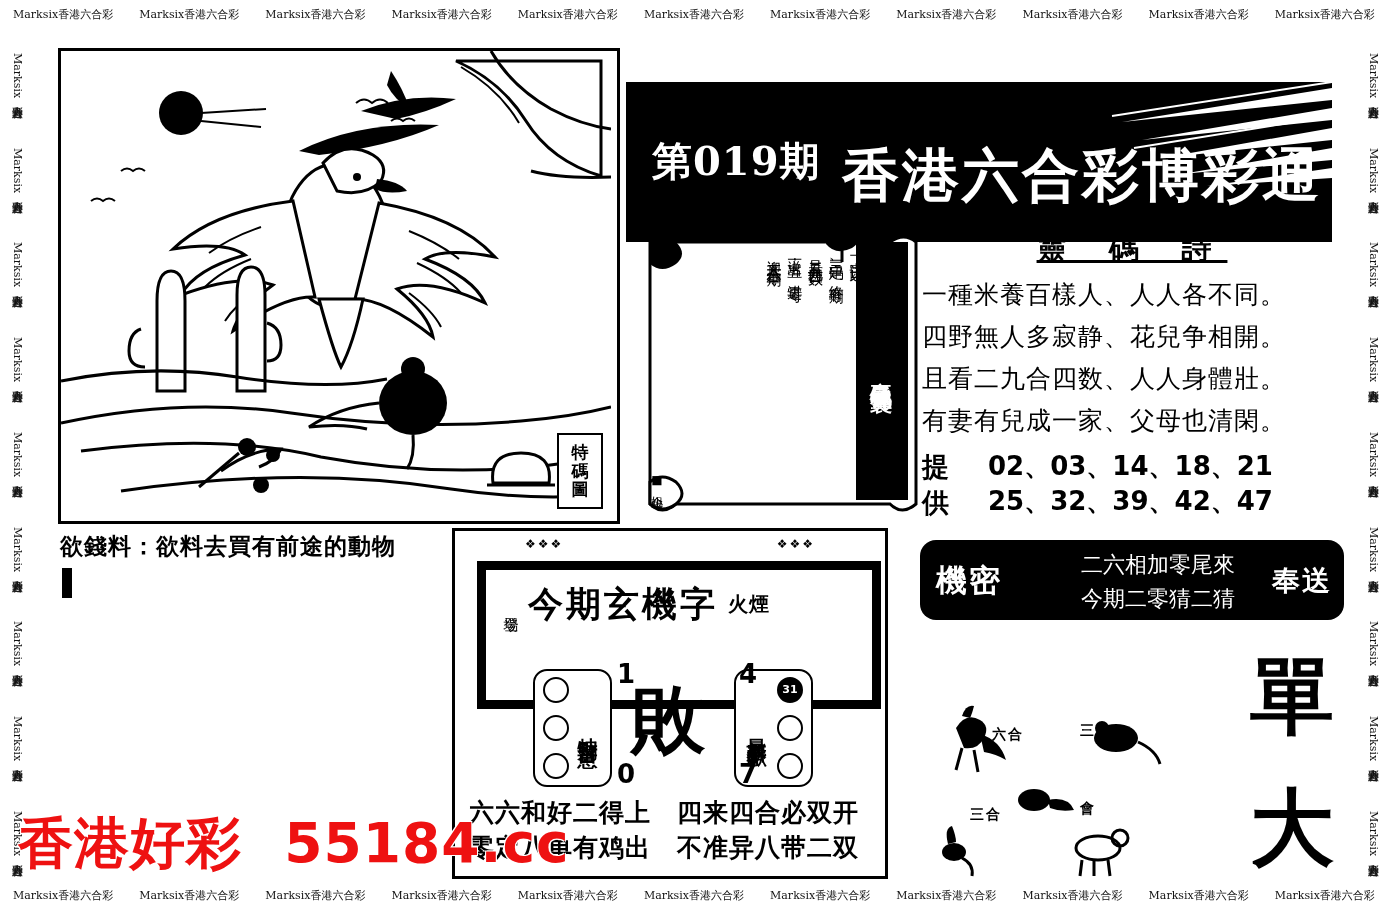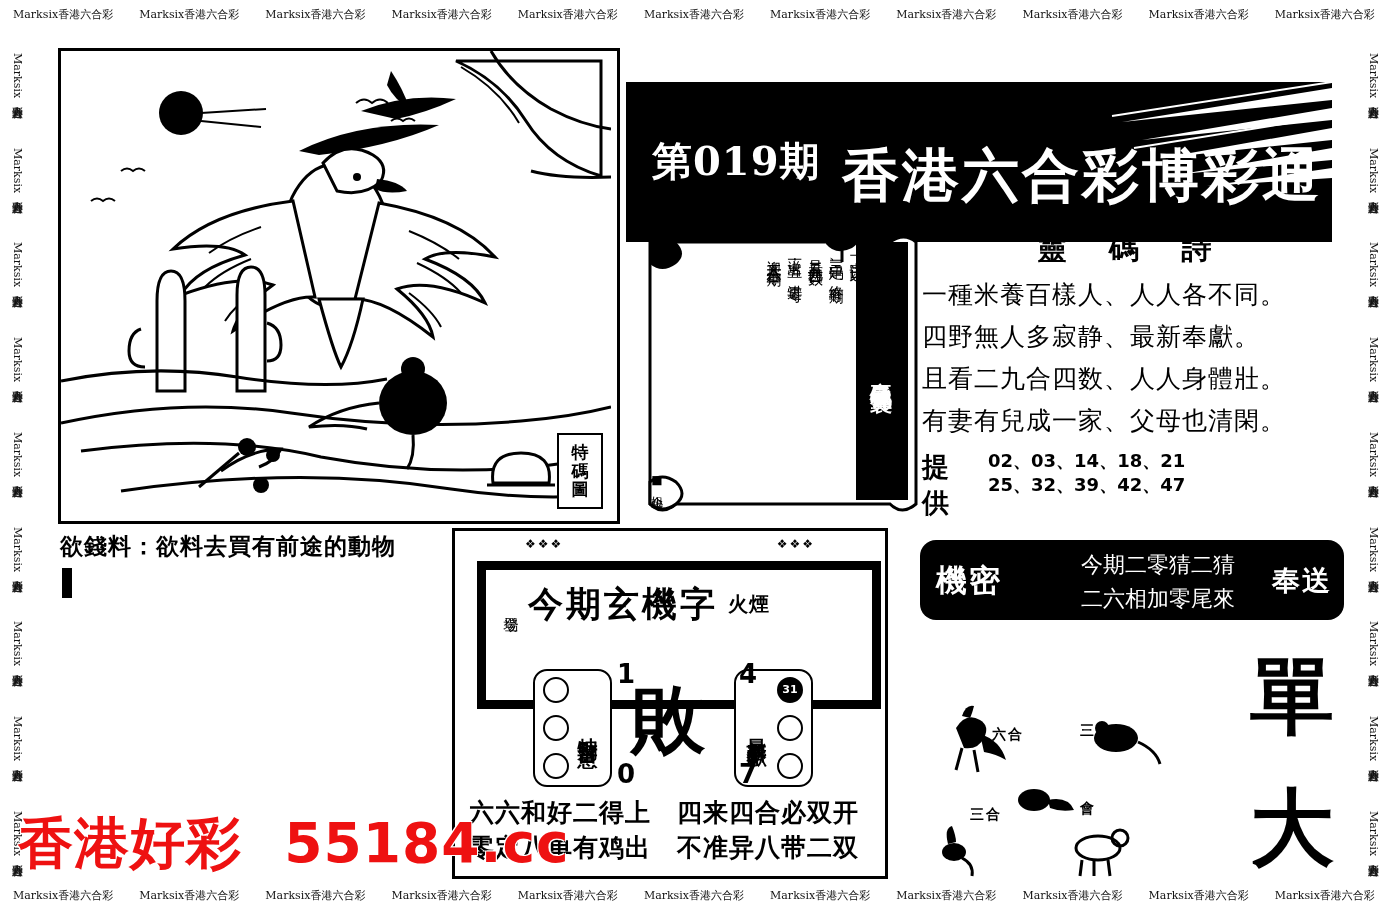--- a/index.html
+++ b/index.html
@@ -102,31 +102,32 @@
     font-family:"DejaVu Serif", serif; font-size:12px;
   }
   .scroll .sign span { writing-mode:vertical-rl; }
 
   
   .lms { position:absolute; left:890px; top:200px; width:420px; }
   .lms h2 {
     margin:0; text-align:center;
     font-family:"DejaVu Serif", serif; font-size:30px; letter-spacing:16px;
     font-weight:bold;
+    text-decoration:underline;
   }
   .lms .line {
     font-family:"DejaVu Serif", serif; font-size:25px; letter-spacing:1px;
     margin-top:9px; white-space:nowrap;
   }
   .lms .nums { margin-top:12px; display:flex; align-items:flex-start; }
   .lms .nums .lbl {
     font-family:"DejaVu Serif", serif; font-size:27px; font-weight:bold;
     width:66px; line-height:1.35;
   }
-  .lms .nums .rows { font-family:"DejaVu Sans", sans-serif; font-size:18px; font-weight:bold; line-height:1.35; }
+  .lms .nums .rows { font-family:"DejaVu Sans", sans-serif; font-size:26px; font-weight:bold; line-height:1.35; }
 
   
   .conf {
     position:absolute; left:888px; top:512px; width:424px; height:80px;
     background:#000; border-radius:16px; color:#fff;
   }
   .conf .k1 {
     position:absolute; left:16px; top:20px;
     font-family:"DejaVu Serif", serif; font-size:31px; font-weight:bold; letter-spacing:2px;
   }
@@ -374,40 +375,40 @@
       <span>赢钱锦囊</span>
     </div>
     <div class="sign">
       <span>■金小姐</span>
     </div>
   </div>
 
   <div class="lms">
     <h2>靈 碼 詩</h2>
     <div class="line">一種米養百樣人、人人各不同。</div>
-    <div class="line">四野無人多寂静、最新奉獻。</div>
+    <div class="line">四野無人多寂静、花兒争相開。</div>
     <div class="line">且看二九合四数、人人身體壯。</div>
     <div class="line">有妻有兒成一家、父母也清閑。</div>
     <div class="nums">
       <div class="lbl">
         <div>提</div>
         <div>供</div>
       </div>
       <div class="rows">
         <div>02、03、14、18、21</div>
         <div>25、32、39、42、47</div>
       </div>
     </div>
   </div>
 
   <div class="conf">
     <div class="k1">機密</div>
     <div class="mid">
+      <div>二六相加零尾來</div>
       <div>今期二零猜二猜</div>
-      <div>二六相加零尾來</div>
     </div>
     <div class="k2">奉送</div>
   </div>
 
   <div class="zodiac">
     <svg width="250" height="200" viewBox="0 0 250 200">
 
       <g>
         <path d="M44 40 q10 -16 24 -8 q10 6 4 18 q-6 12 -20 10 z" fill="#000"></path>
         <path d="M50 28 q4 -12 12 -10 q-2 8 -4 12 z" fill="#000"></path>

